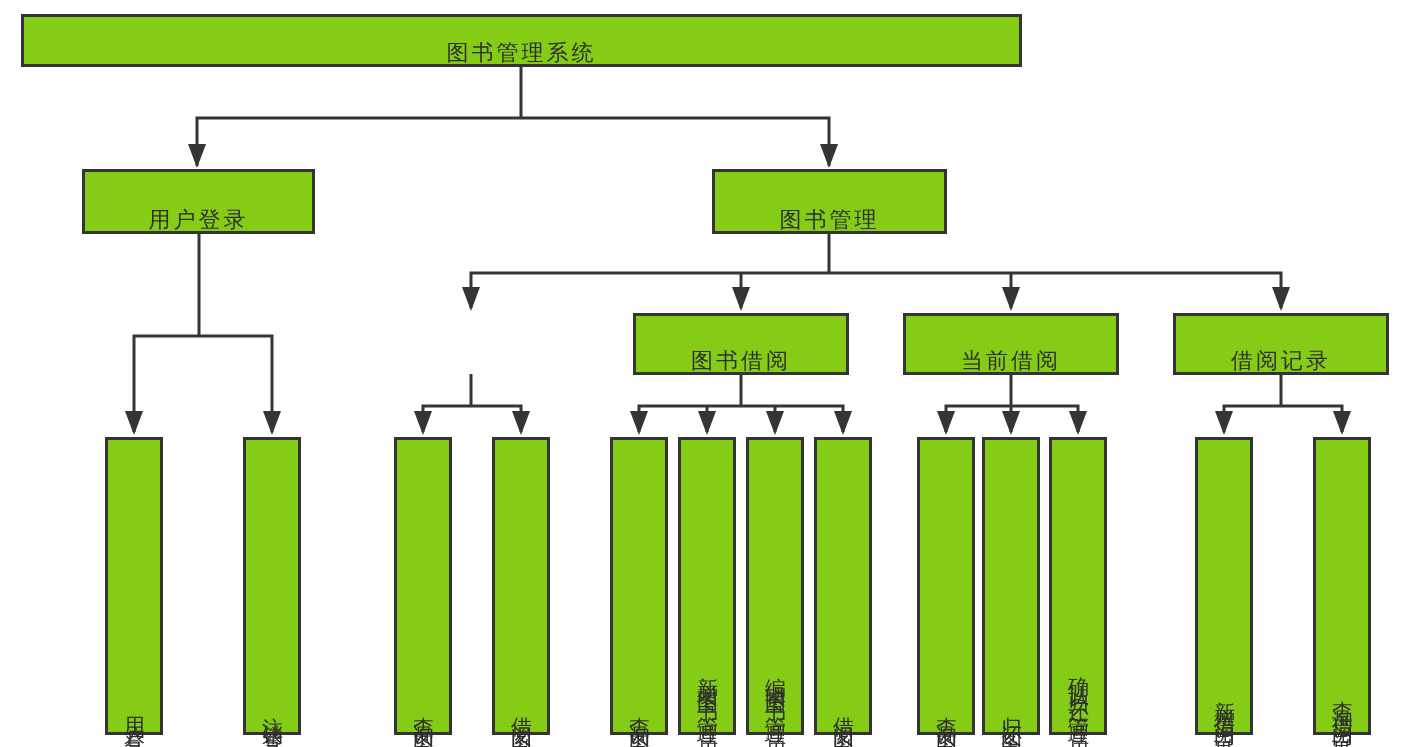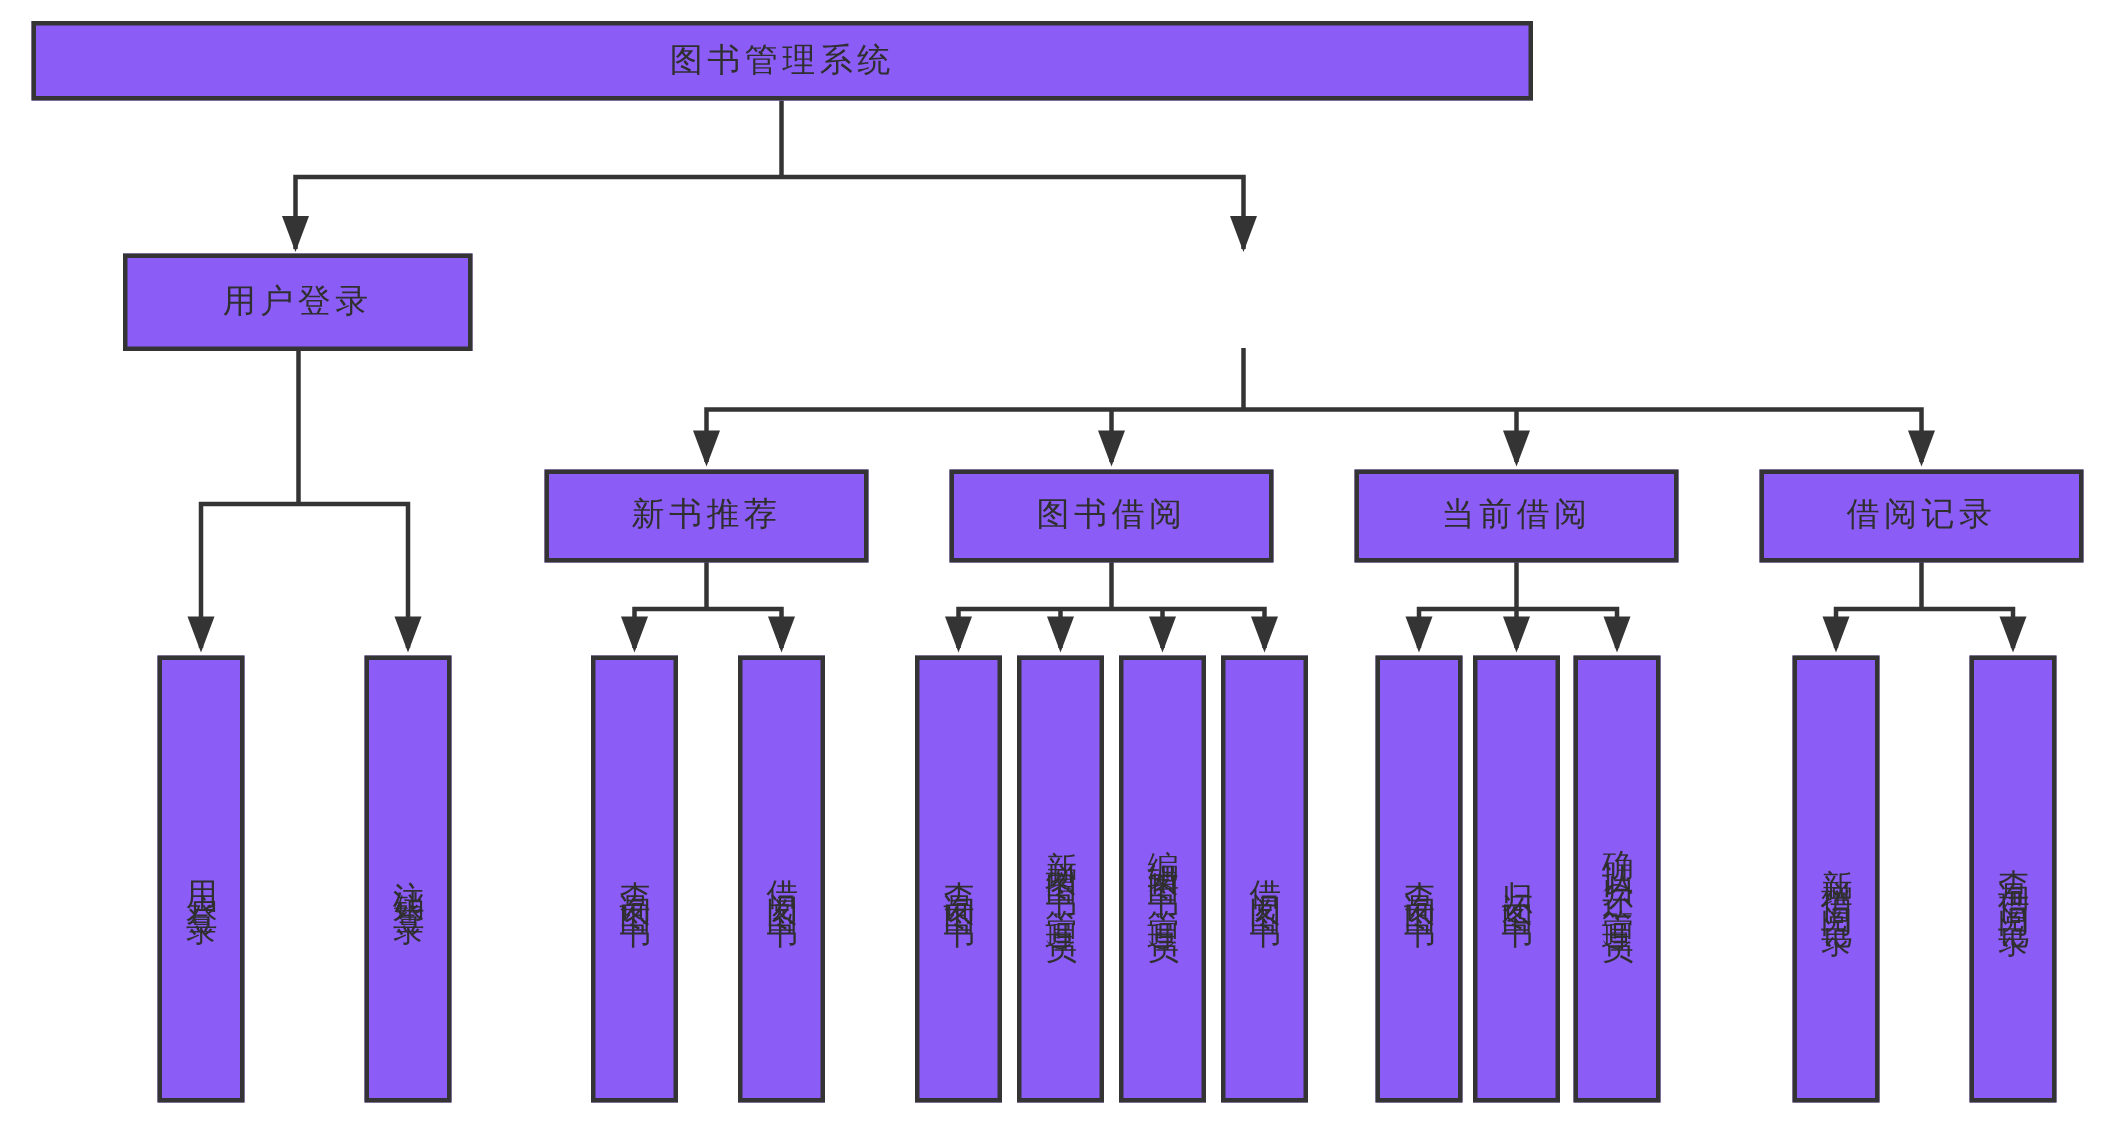--- a/index.html
+++ b/index.html
@@ -15,22 +15,22 @@
     background:var(--bg);
     overflow:hidden;
     font-family:"DejaVu Sans","Liberation Sans",sans-serif;
   }
   .wires{position:absolute;left:0;top:0;width:1405px;height:747px;}
   .wires path{stroke:var(--line);stroke-width:3;fill:none;}
   .wires polygon{fill:var(--line);stroke:none;}
   .node{
     position:absolute;box-sizing:border-box;
     border:3px solid var(--line);
-    background:#8b5cf6;
-    display:flex;align-items:center;justify-content:center;
+    background:#84cc16;
+    display:flex;align-items:flex-end;justify-content:center;
     color:var(--text);
   }
   .node.h .lbl{
     font-size:22px;letter-spacing:3px;white-space:nowrap;line-height:1;
   }
   .node.v .lbl{
     writing-mode:vertical-rl;
     text-orientation:mixed;
     font-size:21px;letter-spacing:8px;line-height:1;
     white-space:nowrap;
@@ -102,24 +102,24 @@
     </g>
   </svg>
 
   <div class="node h" style="left:21px;top:14px;width:1001px;height:53px">
     <span class="lbl">图书管理系统</span>
   </div>
 
   <div class="node h" style="left:82px;top:169px;width:233px;height:65px">
     <span class="lbl">用户登录</span>
   </div>
+  <div class="node h" style="left:712px;top:169px;width:235px;height:65px">
+    <span class="lbl">图书管理</span>
+  </div>
 
-  <div class="node h" style="left:363px;top:313px;width:216px;height:62px">
-    <span class="lbl">新书推荐</span>
-  </div>
   <div class="node h" style="left:903px;top:313px;width:216px;height:62px">
     <span class="lbl">当前借阅</span>
   </div>
   <div class="node h" style="left:633px;top:313px;width:216px;height:62px">
     <span class="lbl">图书借阅</span>
   </div>
   <div class="node h" style="left:1173px;top:313px;width:216px;height:62px">
     <span class="lbl">借阅记录</span>
   </div>
 

